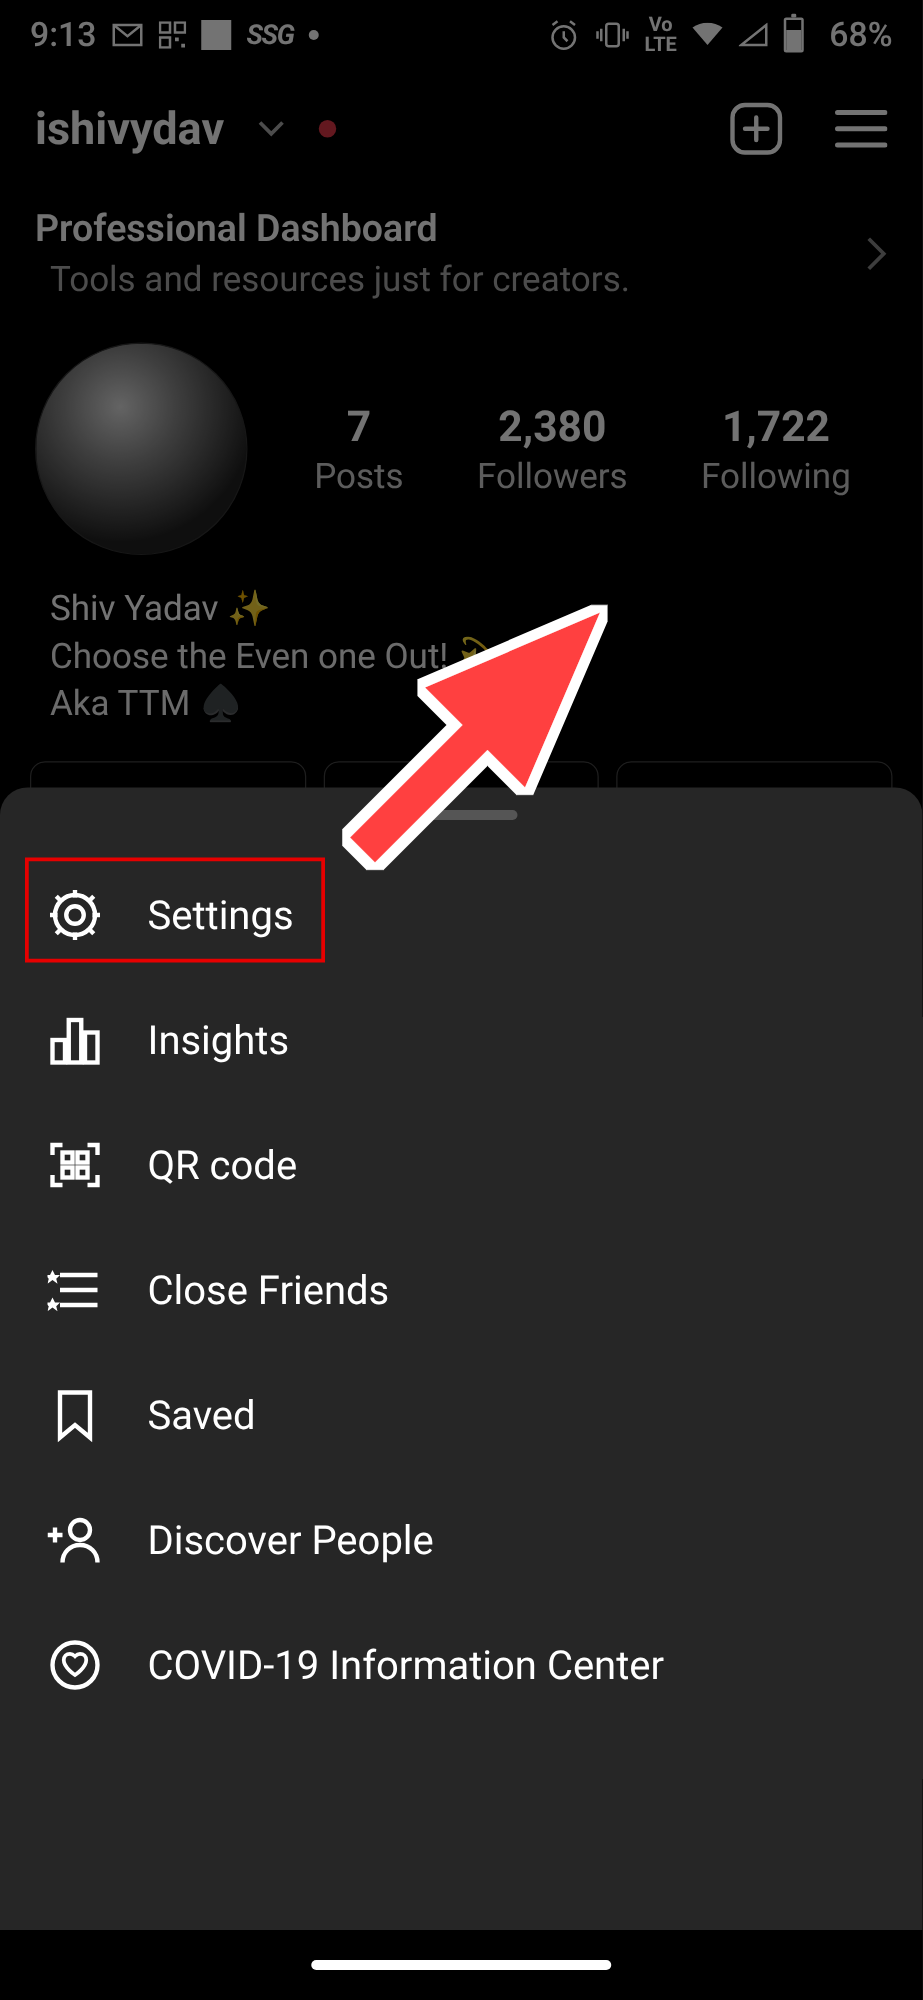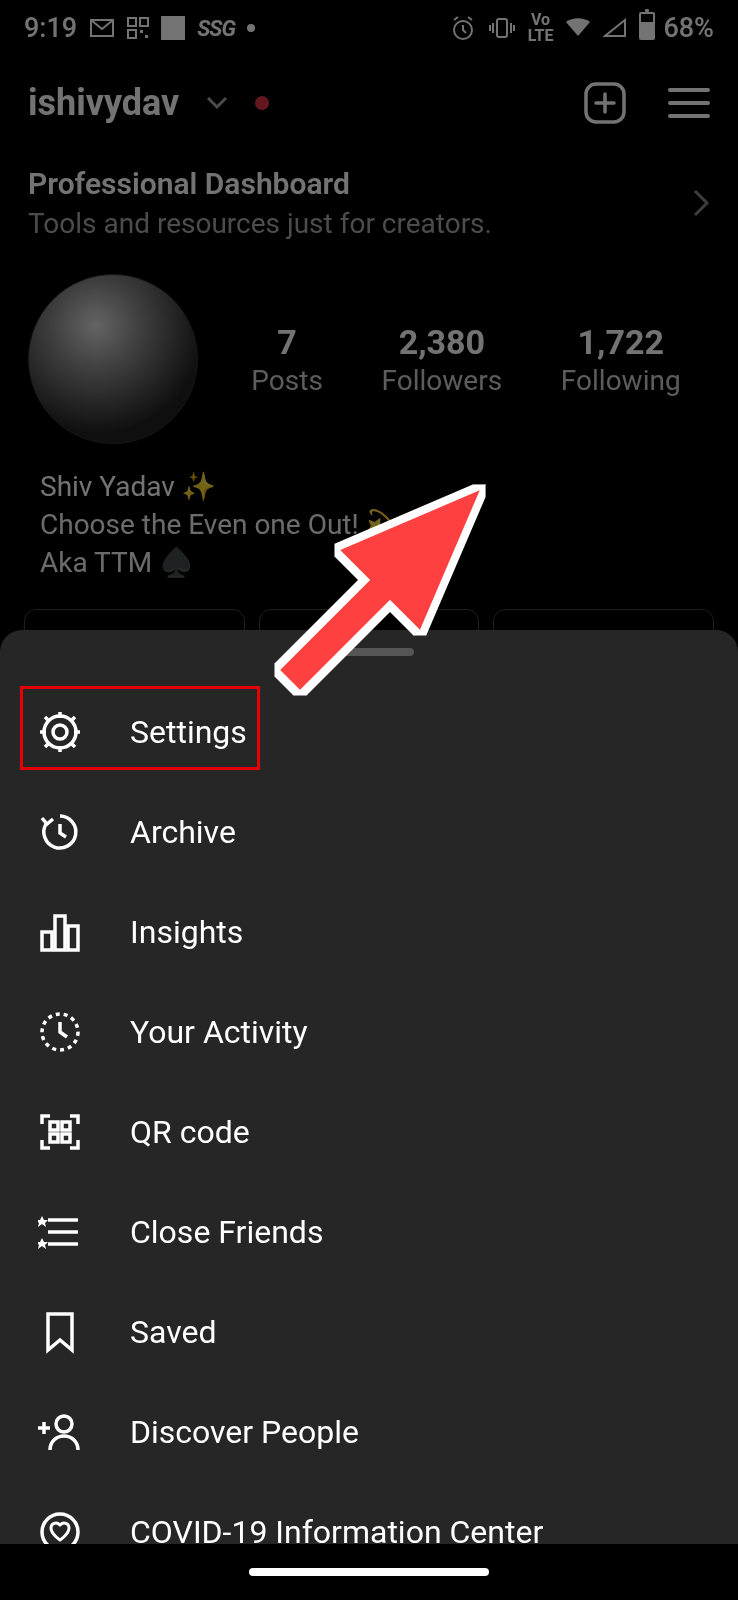--- a/index.html
+++ b/index.html
@@ -37,21 +37,21 @@
     font-size: 27px;
     font-weight: 500;
     color: #fff;
   }
   .status-left, .status-right { display: flex; align-items: center; gap: 12px; }
   .status-left .icon, .status-right .icon { display: inline-flex; }
   .sq { width: 24px; height: 24px; background: #fff; }
   .ssg { font-style: italic; font-weight: 700; font-size: 22px; letter-spacing: -1px; }
   .dot-small { width: 8px; height: 8px; background: #fff; border-radius: 50%; }
   .volte { font-size: 16px; line-height: 1; text-align: center; font-weight: 700; }
-  .battery-wrap { display: flex; gap: 8px; }
+  .battery-wrap { display: flex; align-items: center; gap: 20px; }
   .battery-icon { width: 16px; height: 28px; border: 2px solid #fff; border-radius: 2px; position: relative; display: flex; align-items: flex-end; }
   .battery-icon::before { content: ""; position: absolute; top: -5px; left: 4px; right: 4px; height: 3px; background: #fff; border-radius: 1px; }
   .battery-fill { background: #fff; width: 100%; height: 68%; }
 
   
   .profile-header {
     display: flex;
     align-items: center;
     justify-content: space-between;
     padding: 24px 28px 16px 28px;
@@ -62,21 +62,21 @@
   .header-actions { display: flex; align-items: center; gap: 40px; }
 
   
   .dashboard {
     padding: 24px 28px;
     display: flex;
     justify-content: space-between;
     align-items: center;
   }
   .dashboard-title { font-size: 30px; font-weight: 600; color: #fff; }
-  .dashboard-sub { font-size: 28px; color: #a8a8a8; margin-top: 6px; }
+  .dashboard-sub { font-size: 28px; color: #a8a8a8; margin-top: 6px; margin-left: 12px; }
 
   
   .profile-row { display: flex; align-items: center; padding: 10px 28px 0 28px; gap: 24px; }
   .avatar {
     width: 170px; height: 170px; border-radius: 50%;
     background: radial-gradient(circle at 40% 30%, #ddd 0%, #888 30%, #222 70%);
     border: 1px solid #333;
     flex-shrink: 0;
   }
   .stats { flex: 1; display: flex; justify-content: space-around; }
@@ -109,21 +109,21 @@
     color: #fff;
   }
   .sheet-handle {
     width: 90px; height: 8px; background: #555;
     border-radius: 4px; position: absolute; left: 50%; top: 18px;
     transform: translateX(-50%);
   }
   .sheet-items { padding-top: 52px; }
   .sheet-item {
     display: flex; align-items: center;
-    gap: 46px;
+    gap: 34px;
     padding: 26px 36px;
   }
   .sheet-item .icon {
     width: 48px; height: 48px;
     display: flex; align-items: center; justify-content: center;
     flex-shrink: 0;
   }
   .sheet-item .label { font-size: 32px; font-weight: 400; color: #fff; }
   .highlight-box {
     position: absolute;
@@ -153,21 +153,21 @@
 
   svg { display: block; }
 </style>
 </head>
 <body>
 
 <div class="dim-layer">
 
   <div class="status-bar">
     <div class="status-left">
-      <span>9:19</span>
+      <span>9:13</span>
       <span class="icon">
         <svg width="26" height="20" viewBox="0 0 26 20">
             <path d="M2 2h22v16H2z" fill="none" stroke="#fff" stroke-width="2"></path>
             <path d="M2 2l11 9L24 2" fill="none" stroke="#fff" stroke-width="2"></path>
           </svg>
       </span>
       <span class="icon">
         <svg width="22" height="22" viewBox="0 0 22 22">
             <rect x="1" y="1" width="8" height="8" fill="none" stroke="#fff" stroke-width="2"></rect>
             <rect x="13" y="1" width="8" height="8" fill="none" stroke="#fff" stroke-width="2"></rect>
@@ -291,51 +291,32 @@
             <circle cx="22" cy="22" r="16" fill="none" stroke="#fff" stroke-width="3.5"></circle>
             <circle cx="22" cy="22" r="7" fill="none" stroke="#fff" stroke-width="3.5"></circle>
             <g stroke="#fff" stroke-width="3.5">
               <path d="M22 2v6M22 36v6M2 22h6M36 22h6M7 7l4 4M33 33l4 4M37 7l-4 4M11 33l-4 4"></path>
             </g>
           </svg>
       </span>
       <span class="label">Settings</span>
     </div>
 
-    <div class="sheet-item">
-      <span class="icon">
-        <svg width="44" height="44" viewBox="0 0 44 44">
-            <path d="M22 6a16 16 0 1 1-14 8" fill="none" stroke="#fff" stroke-width="3.5"></path>
-            <path d="M4 8l5 6 6-5" fill="none" stroke="#fff" stroke-width="3.5"></path>
-            <path d="M22 14v9l6 4" fill="none" stroke="#fff" stroke-width="3.5"></path>
-          </svg>
-      </span>
-      <span class="label">Archive</span>
-    </div>
 
     <div class="sheet-item">
       <span class="icon">
         <svg width="44" height="44" viewBox="0 0 44 44">
             <rect x="4" y="22" width="10" height="18" fill="none" stroke="#fff" stroke-width="3.5"></rect>
             <rect x="17" y="6" width="10" height="34" fill="none" stroke="#fff" stroke-width="3.5"></rect>
             <rect x="30" y="16" width="10" height="24" fill="none" stroke="#fff" stroke-width="3.5"></rect>
           </svg>
       </span>
       <span class="label">Insights</span>
     </div>
 
-    <div class="sheet-item">
-      <span class="icon">
-        <svg width="44" height="44" viewBox="0 0 44 44">
-            <circle cx="22" cy="22" r="18" fill="none" stroke="#fff" stroke-width="3.5" stroke-dasharray="4 4"></circle>
-            <path d="M22 12v10l7 5" fill="none" stroke="#fff" stroke-width="3.5"></path>
-          </svg>
-      </span>
-      <span class="label">Your Activity</span>
-    </div>
 
     <div class="sheet-item">
       <span class="icon">
         <svg width="44" height="44" viewBox="0 0 44 44">
             <g fill="none" stroke="#fff" stroke-width="3.5">
               <path d="M4 14V6h8M40 14V6h-8M4 30v8h8M40 30v8h-8"></path>
               <rect x="12" y="12" width="8" height="8"></rect>
               <rect x="24" y="12" width="8" height="8"></rect>
               <rect x="12" y="24" width="8" height="8"></rect>
               <rect x="24" y="24" width="8" height="8"></rect>

